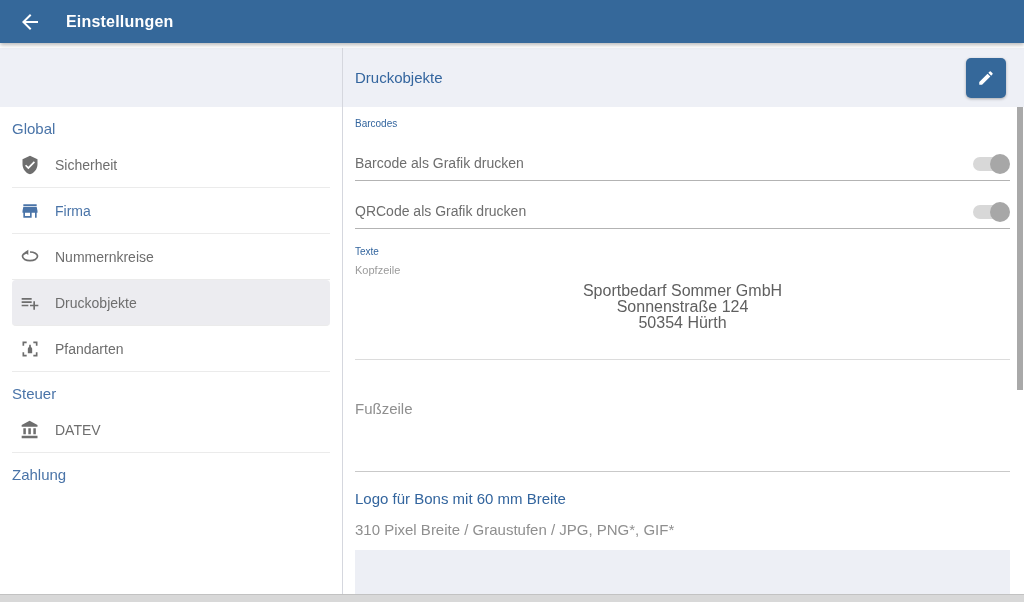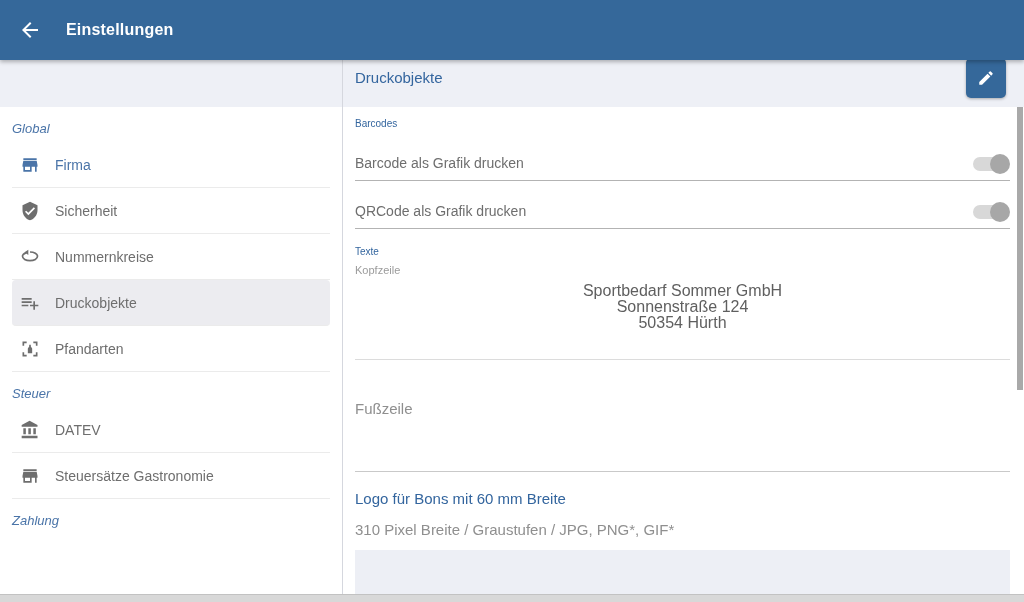--- a/index.html
+++ b/index.html
@@ -3,21 +3,21 @@
 <meta charset="utf-8">
 <style>
   html,body { margin:0; padding:0; background:#fff; }
   .screen {
     position:relative; width:1024px; height:602px; overflow:hidden;
     background:#fff; font-family:"Liberation Sans","DejaVu Sans",sans-serif;
     -webkit-font-smoothing:antialiased;
   }
   
   .appbar {
-    position:absolute; left:0; top:0; right:0; height:60px;
+    position:absolute; left:0; top:0; right:0; height:43px;
     background:var(--app_bar,#35689a); color:#fff;
     display:flex; align-items:center; z-index:30;
     box-shadow:0 2px 4px rgba(0,0,0,.28);
   }
   .appbar .back { width:24px; height:24px; margin-left:18px; cursor:pointer; }
   .appbar .back svg { width:24px; height:24px; fill:#fff; }
   .appbar .title { margin-left:24px; font-size:16px; font-weight:700; letter-spacing:.2px; }
   
   .band {
     position:absolute; left:0; top:48px; right:0; height:59px;
@@ -34,21 +34,21 @@
     box-shadow:0 1px 3px rgba(0,0,0,.3);
   }
   .edit-btn svg { width:18px; height:18px; fill:#fff; }
   
   .vdiv { position:absolute; left:342px; top:48px; bottom:8px; width:1px; background:#d5d7de; z-index:15; }
   
   .side {
     position:absolute; left:0; top:107px; width:342px; bottom:8px;
     background:#fff; box-sizing:border-box; padding:0 12px; overflow:hidden;
   }
-  .side-label { margin:13px 0 4px; height:18px; line-height:18px; font-size:13px; color:#4a74a8;font-style:italic; }
+  .side-label { margin:13px 0 4px; height:18px; line-height:18px; font-size:15px; color:#4a74a8; }
   .side-row {
     height:46px; display:flex; align-items:center; gap:15px;
     border-bottom:1px solid #ebebeb; color:#6e6e6e; font-size:14px; cursor:pointer;
     padding:0 8px; margin:0 -0px; box-sizing:border-box;
   }
   .side-row .ic { width:20px; height:20px; flex:none; display:flex; }
   .side-row .ic svg { width:20px; height:20px; fill:currentColor; }
   .side-row.accent { color:#4a74a8; }
   .side-row.selected { background:#ececf0; border-radius:4px; }
   
@@ -100,36 +100,36 @@
         </svg>
     </button>
   </div>
 
   <div class="vdiv"></div>
 
   <div class="side">
 
     <div class="side-label">Global</div>
 
+    <div class="side-row">
+      <span class="ic">
+        <svg viewBox="0 0 24 24">
+            <path d="M12 1L3 5v6c0 5.55 3.84 10.74 9 12 5.16-1.26 9-6.45 9-12V5l-9-4zm-2 16l-4-4 1.41-1.41L10 14.17l6.59-6.59L18 9l-8 8z"></path>
+          </svg>
+      </span>
+      <span>Sicherheit</span>
+    </div>
+
     <div class="side-row accent">
       <span class="ic">
         <svg viewBox="0 0 24 24">
             <path d="M20 4H4v2h16V4zm1 10v-2l-1-5H4l-1 5v2h1v6h10v-6h4v6h2v-6h1zm-9 4H6v-4h6v4z"></path>
           </svg>
       </span>
       <span>Firma</span>
-    </div>
-
-    <div class="side-row">
-      <span class="ic">
-        <svg viewBox="0 0 24 24">
-            <path d="M12 1L3 5v6c0 5.55 3.84 10.74 9 12 5.16-1.26 9-6.45 9-12V5l-9-4zm-2 16l-4-4 1.41-1.41L10 14.17l6.59-6.59L18 9l-8 8z"></path>
-          </svg>
-      </span>
-      <span>Sicherheit</span>
     </div>
 
     <div class="side-row">
       <span class="ic">
         <svg viewBox="0 0 24 24">
             <path d="M12 6c5 0 9 2.3 9 5.2S17 16.4 12 16.4 3 14.1 3 11.2c0-1.9 1.9-3.6 4.8-4.5" fill="none" stroke="currentColor" stroke-width="2"></path>
             <path d="M10 3.2L5.4 6.4 10 9.6V3.2z"></path>
           </svg>
       </span>
       <span>Nummernkreise</span>
@@ -159,28 +159,20 @@
 
     <div class="side-row">
       <span class="ic">
         <svg viewBox="0 0 24 24">
             <path d="M4 10v7h3v-7H4zm6 0v7h3v-7h-3zM2 22h19v-3H2v3zm14-12v7h3v-7h-3zm-4.5-9L2 6v2h19V6l-9.5-5z"></path>
           </svg>
       </span>
       <span>DATEV</span>
     </div>
 
-    <div class="side-row">
-      <span class="ic">
-        <svg viewBox="0 0 24 24">
-            <path d="M20 4H4v2h16V4zm1 10v-2l-1-5H4l-1 5v2h1v6h10v-6h4v6h2v-6h1zm-9 4H6v-4h6v4z"></path>
-          </svg>
-      </span>
-      <span>Steuersätze Gastronomie</span>
-    </div>
 
     <div class="side-label">Zahlung</div>
 
   </div>
 
   <div class="main">
 
     <div class="sec-heading">Barcodes</div>
 
     <div class="toggle-row">

